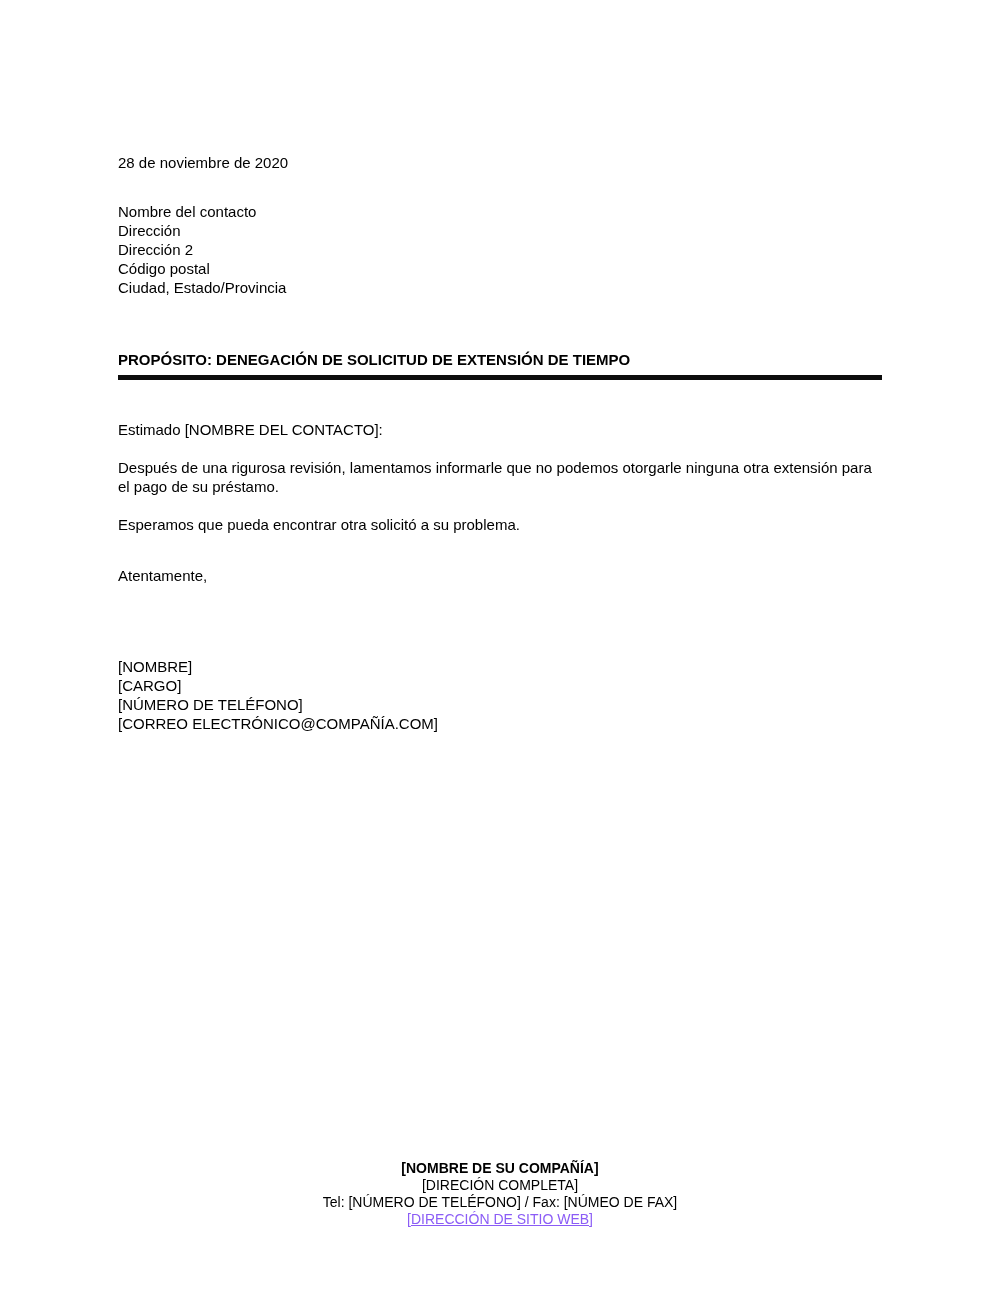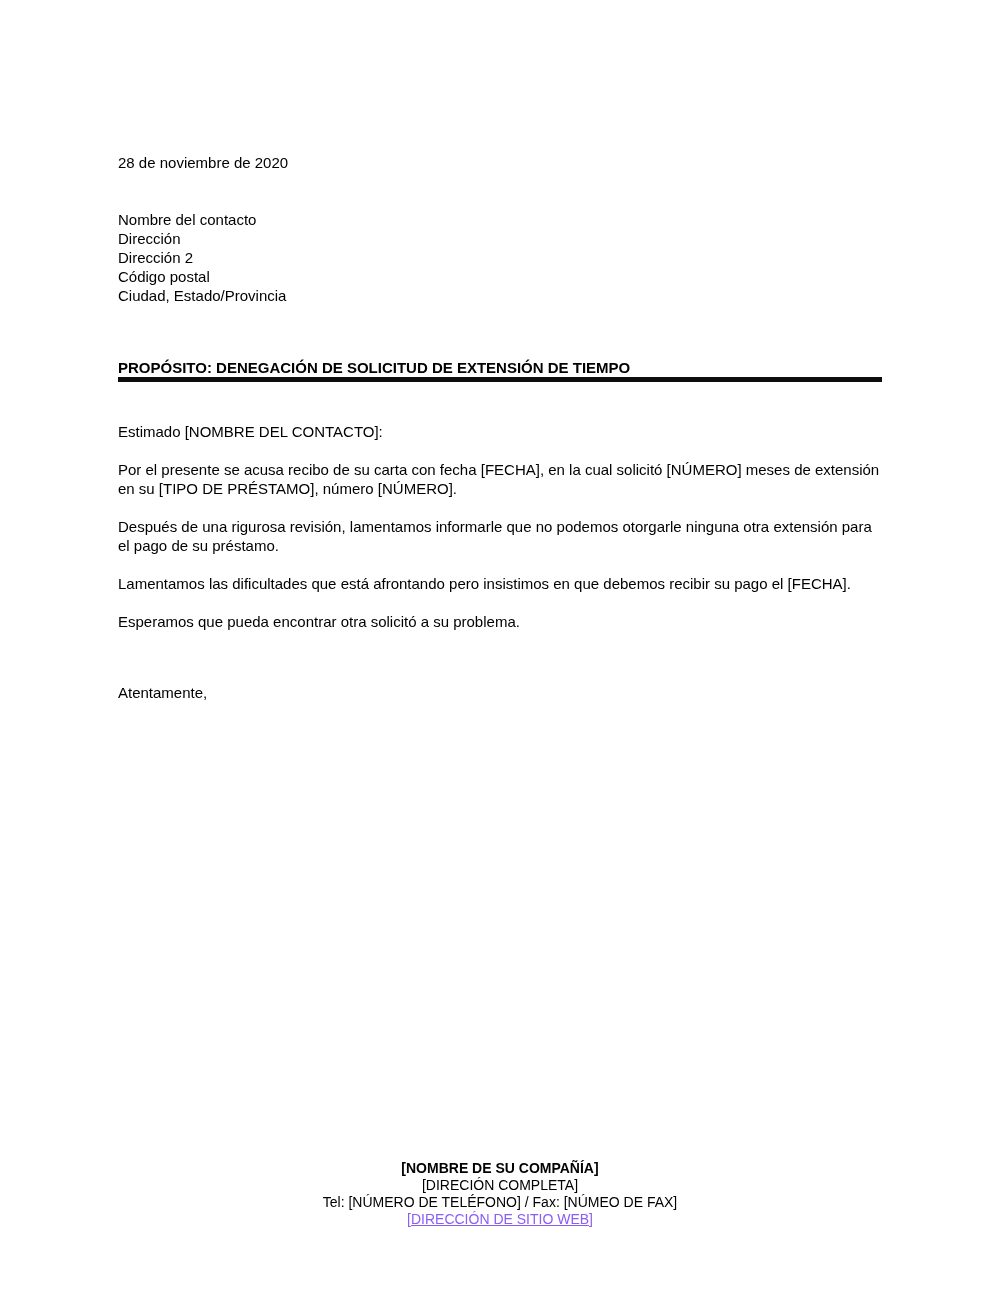--- a/index.html
+++ b/index.html
@@ -13,29 +13,30 @@
     font-family: "Liberation Sans", "DejaVu Sans", sans-serif;
     font-size: 15px;
     line-height: 19px;
     color: #000000;
     overflow: hidden;
   }
   .content {
     padding: 153px 118px 0 118px;
   }
   .date-line { }
-  .recipient-block { margin-top: 38px; }
+  .recipient-block { margin-top: 30px; }
   .subject-heading {
     margin-top: 53px;
     font-weight: bold;
+    padding-bottom: 6px;
     border-bottom: 5px solid #0d0d0d;
   }
   .salutation { margin-top: 40px; }
   .para { margin-top: 19px; }
-  .closing { margin-top: 52px; }
+  .closing { margin-top: 32px; }
   .signature-block { margin-top: 72px; }
   .footer {
     position: absolute;
     top: 1160px;
     left: 0;
     width: 1000px;
     text-align: center;
     font-size: 14px;
     line-height: 17px;
   }
@@ -57,27 +58,31 @@
       <div>Dirección</div>
       <div>Dirección 2</div>
       <div>Código postal</div>
       <div>Ciudad, Estado/Provincia</div>
     </div>
 
     <div class="subject-heading" style="border-bottom-color: rgb(13, 13, 13);">PROPÓSITO: DENEGACIÓN DE SOLICITUD DE EXTENSIÓN DE TIEMPO</div>
 
     <div class="salutation">Estimado [NOMBRE DEL CONTACTO]:</div>
 
-    <div class="para">Por el presente se acusa recibo de su carta con fecha [FECHA], en la cual solicitó [NÚMERO] meses de extensión en su [TIPO DE PRÉSTAMO], número [NÚMERO].</div>
     <div class="para">Después de una rigurosa revisión, lamentamos informarle que no podemos otorgarle ninguna otra extensión para el pago de su préstamo.</div>
-    <div class="para">Lamentamos las dificultades que está afrontando pero insistimos en que debemos recibir su pago el [FECHA].</div>
     <div class="para">Esperamos que pueda encontrar otra solicitó a su problema.</div>
 
     <div class="closing">Atentamente,</div>
 
+    <div class="signature-block">
+      <div>[NOMBRE]</div>
+      <div>[CARGO]</div>
+      <div>[NÚMERO DE TELÉFONO]</div>
+      <div>[CORREO ELECTRÓNICO@COMPAÑÍA.COM]</div>
+    </div>
 
   </div>
 
   <div class="footer">
     <div class="company">[NOMBRE DE SU COMPAÑÍA]</div>
     <div>[DIRECIÓN COMPLETA]</div>
     <div>Tel: [NÚMERO DE TELÉFONO] / Fax: [NÚMEO DE FAX]</div>
     <div>
       <a href="#" style="color: #8b5cf6;">[DIRECCIÓN DE SITIO WEB]</a>
     </div>

